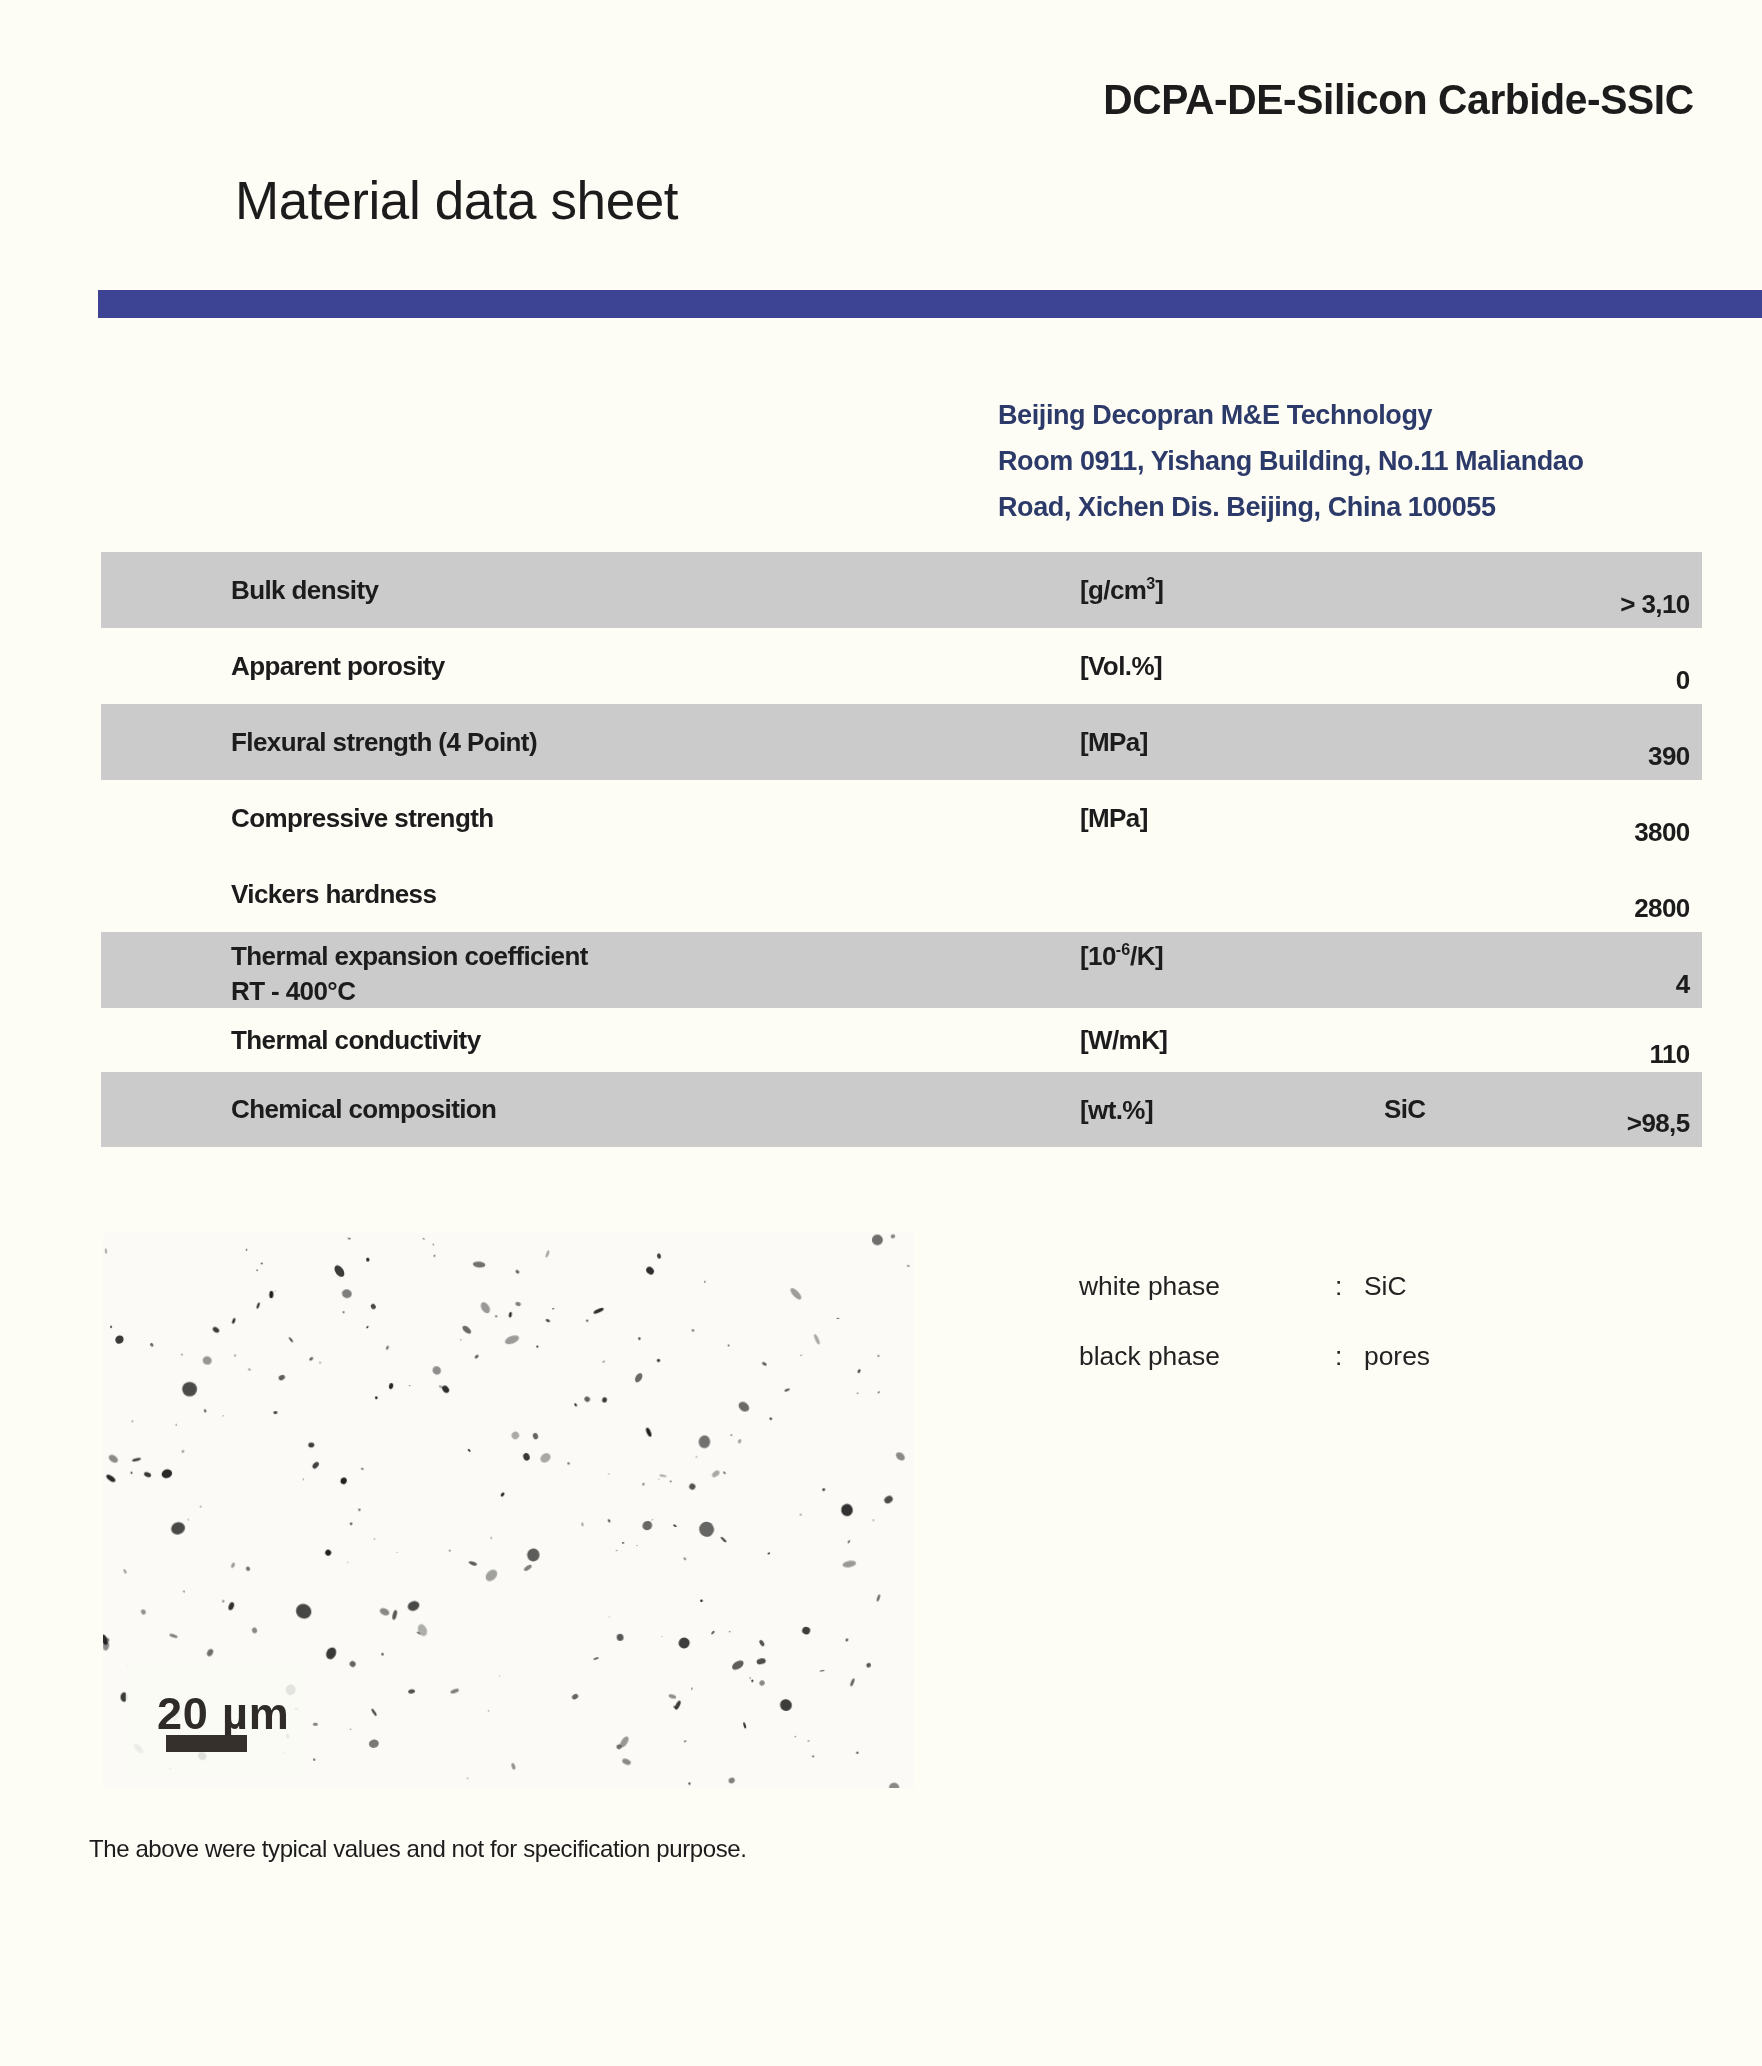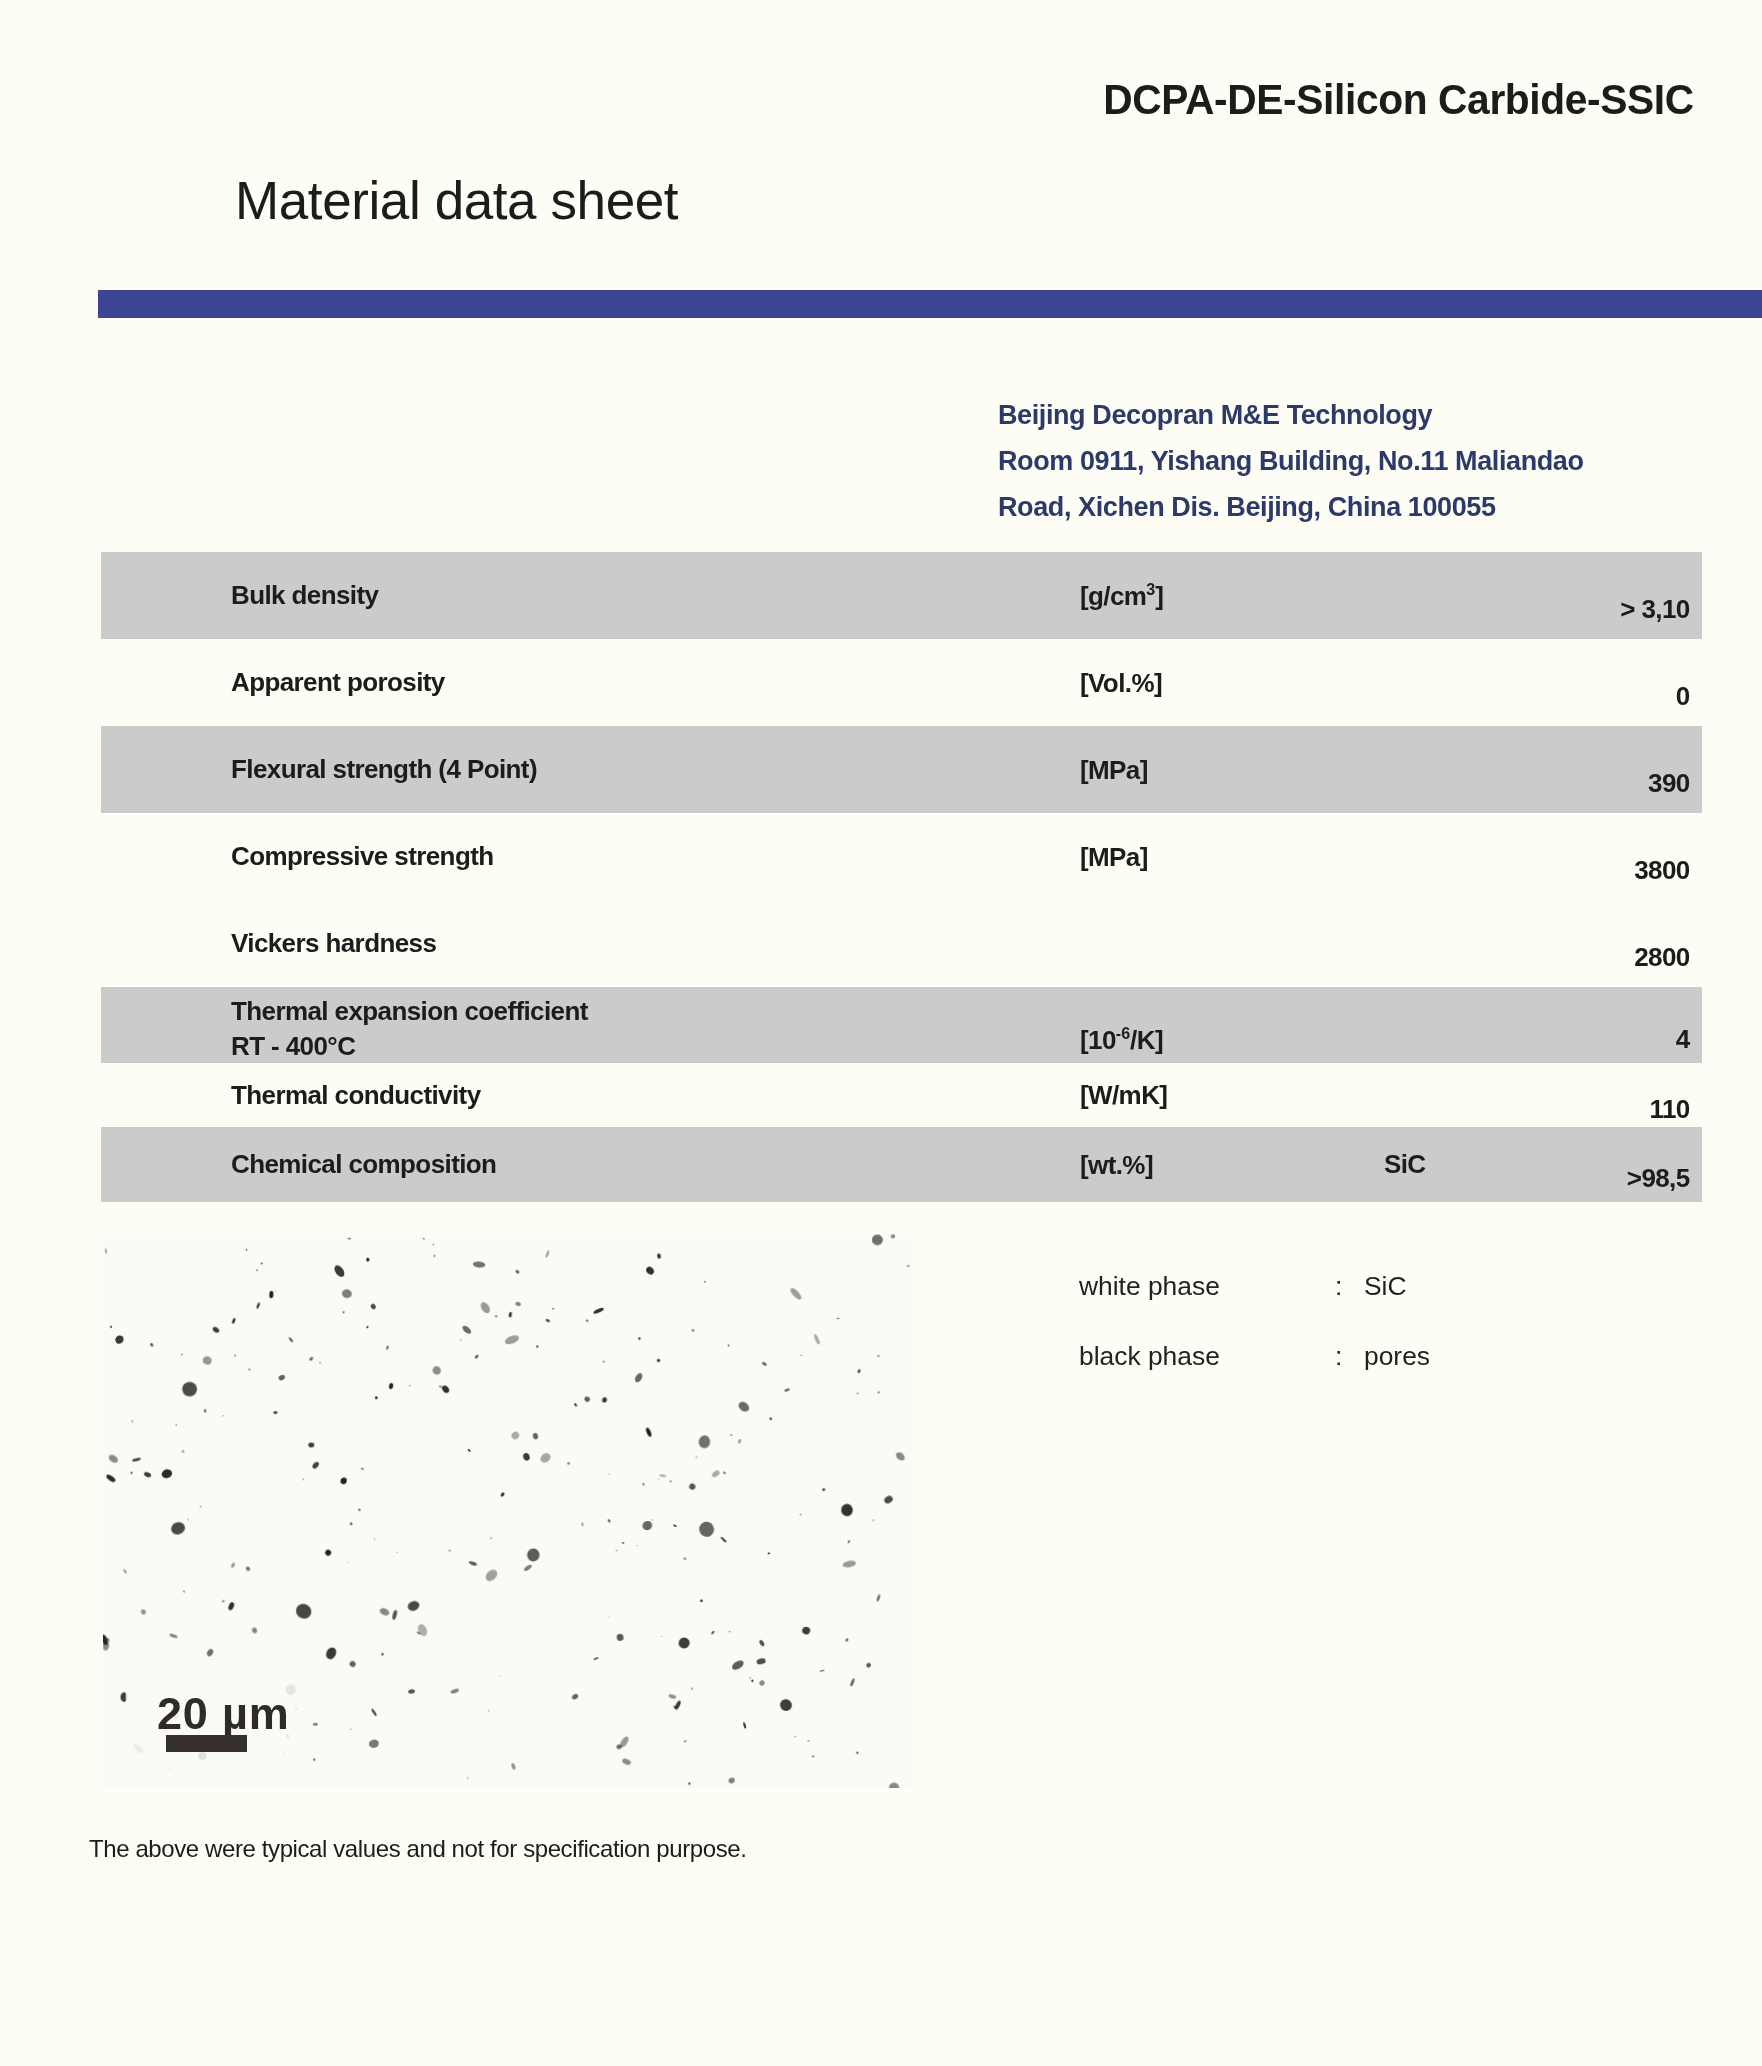--- a/index.html
+++ b/index.html
@@ -14,28 +14,28 @@
   .divider{position:absolute;top:290px;left:98px;width:1664px;height:28px;
            background:var(--divider-blue,#3d4493);}
 
   .address{position:absolute;top:392px;left:998px;font-size:27px;font-weight:bold;
            line-height:46px;color:var(--text-navy,#2c3a6a);letter-spacing:-0.4px;white-space:nowrap;}
 
   .proptable{position:absolute;top:552px;left:101px;width:1601px;}
   .trow{display:grid;grid-template-columns:979px 304px 151px auto;align-items:center;
         font-size:26px;font-weight:bold;letter-spacing:-0.6px;}
   .trow.shaded{background:var(--row-gray,#cbcbcb);}
-  .h-reg{height:87px;} .h-tall{height:76px;} .h-mid{height:64px;} .h-last{height:75px;}
+  .h-reg{height:76px;} .h-tall{height:76px;} .h-mid{height:64px;} .h-last{height:75px;}
   .c-label{padding-left:130px;white-space:nowrap;}
   .c-unit,.c-extra{white-space:nowrap;}
   .c-value{text-align:right;padding-right:12.4px;white-space:nowrap;margin-top:28px;}
   .c-unit sup{font-size:0.62em;vertical-align:super;letter-spacing:0;}
   .trow.two{align-items:start;}
   .trow.two .c-label{padding-top:6.6px;line-height:35px;}
-  .trow.two .c-unit{padding-top:9px;line-height:35px;margin-top:20px;}
+  .trow.two .c-unit{padding-top:0;line-height:35px;}
   .trow.two .c-value{align-self:end;padding-bottom:8.3px;}
 
   .micrograph{position:absolute;top:1233px;left:103px;width:811px;height:555px;
               background:#fbfaf6;}
   .micrograph svg{position:absolute;inset:0;}
   .scale-label{position:absolute;left:54px;top:455px;font-size:45px;font-weight:bold;
                color:#2f2b28;letter-spacing:0.8px;white-space:nowrap;}
   .scale-bar{position:absolute;left:63px;top:502px;width:81px;height:17.4px;background:#35302c;}
 
   .legend{position:absolute;top:1271px;left:1079px;font-size:26.4px;color:#222;}

